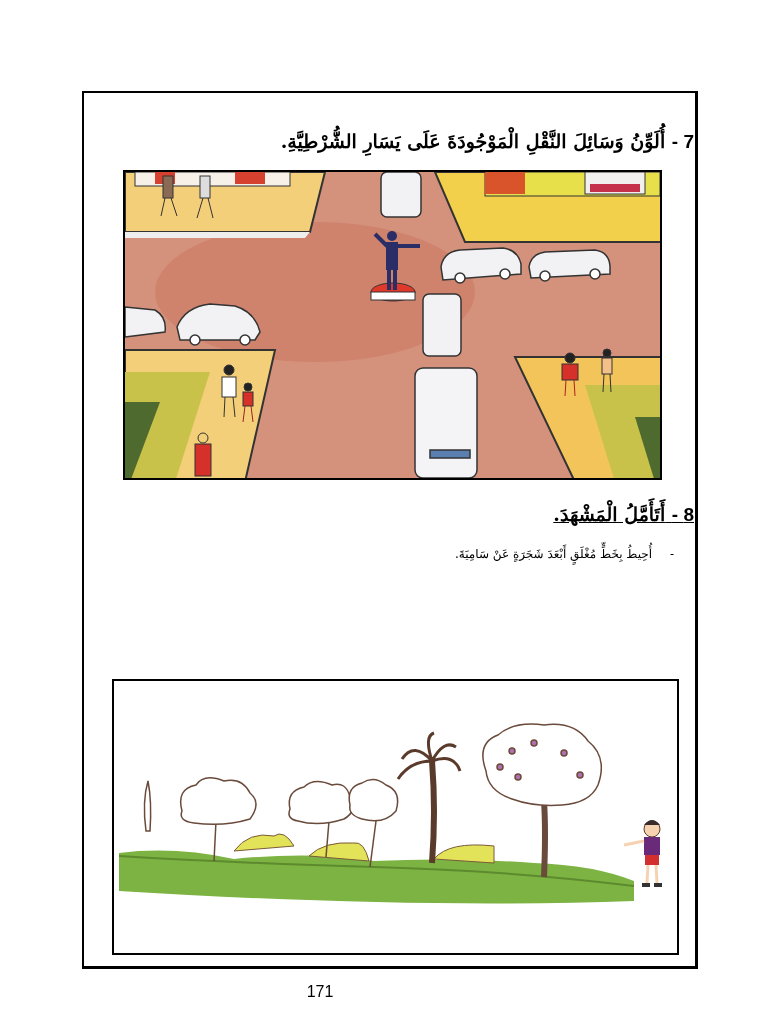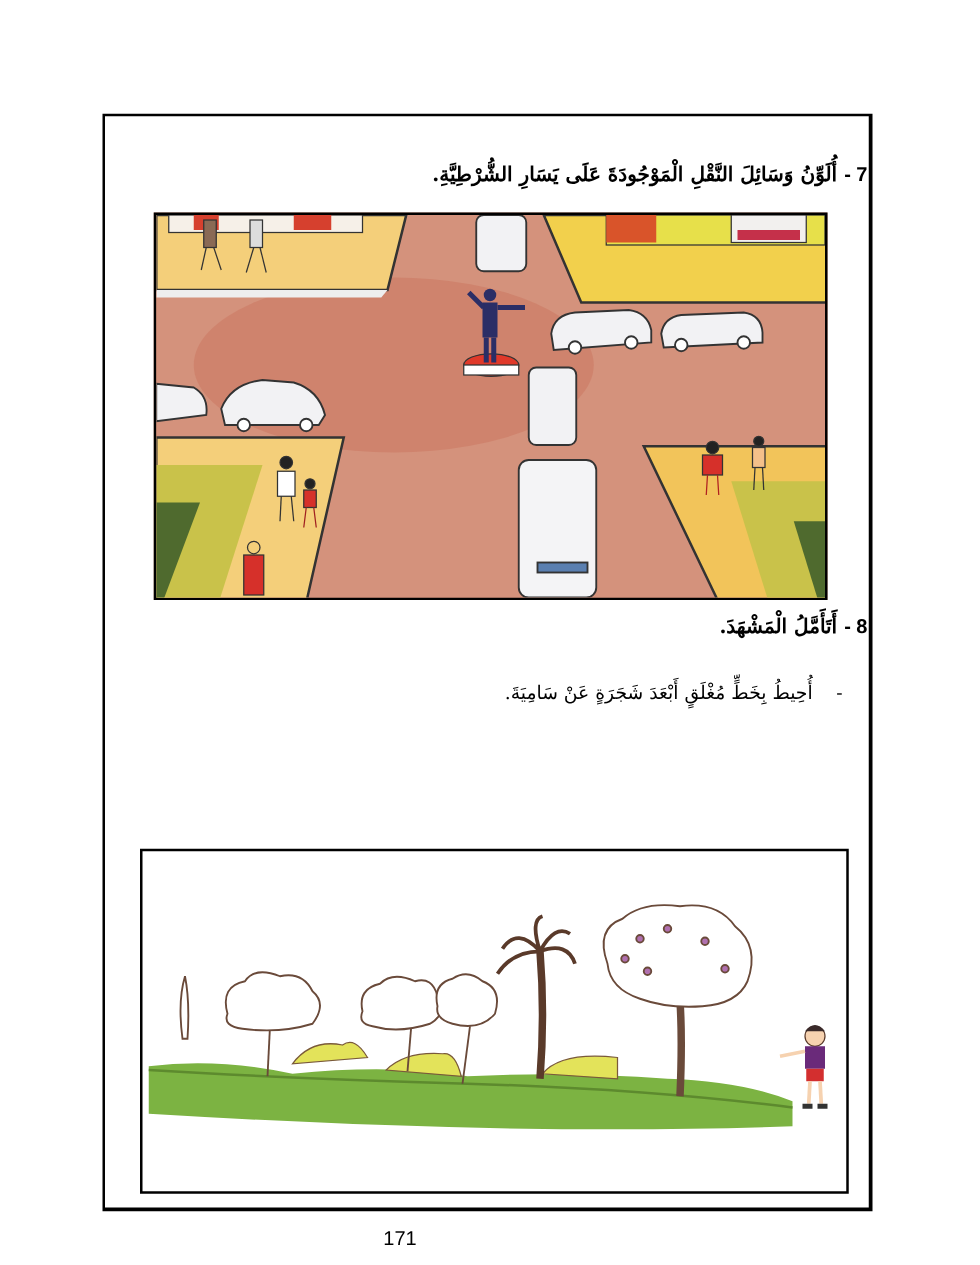--- a/index.html
+++ b/index.html
@@ -1,23 +1,23 @@
 <!DOCTYPE html>
 <html><head>
 <meta charset="utf-8">
 <style>
   html, body { margin:0; padding:0; background:#ffffff; }
   body { width:784px; height:1012px; position:relative; overflow:hidden; font-family:"DejaVu Serif", serif; }
   .page-frame { position:absolute; left:82px; top:91px; width:616px; height:878px; border:2px solid #000; border-right-width:3px; border-bottom-width:3px; box-sizing:border-box; background:#fff; }
-  .q-title { position:absolute; right:90px; direction:rtl; font-weight:bold; font-size:16px; color:#000; white-space:nowrap; font-family:"DejaVu Serif", serif; }
+  .q-title { position:absolute; right:90px; direction:rtl; font-weight:bold; font-size:19px; color:#000; white-space:nowrap; font-family:"DejaVu Serif", serif; }
   .q-title .num { font-family:"Liberation Sans", sans-serif; font-weight:bold; }
   #q7 { top:130px; }
-  #q8 { top:491px; }
+  #q8 { top:503px;text-decoration:underline; }
   .bullets { position:absolute; right:110px; top:540px; direction:rtl; }
-  .bullet { font-size:15px; color:#000; height:40px; line-height:28px; white-space:nowrap; }
+  .bullet { font-size:12px; color:#000; height:40px; line-height:28px; white-space:nowrap; }
   .bullet .dash { display:inline-block; margin-left:14px; }
   .street { position:absolute; left:123px; top:170px; width:539px; height:310px; border:2px solid #000; box-sizing:border-box; overflow:hidden; background:#d4927c; }
   .trees { position:absolute; left:112px; top:679px; width:567px; height:276px; border:2px solid #000; box-sizing:border-box; overflow:hidden; background:#fff; }
   .page-num { position:absolute; left:0; width:640px; top:983px; text-align:center; font-family:"Liberation Sans", sans-serif; font-size:16px; color:#000; }
   svg { display:block; }
 </style>
 </head>
 <body>
 
 <div class="page-frame"></div>

